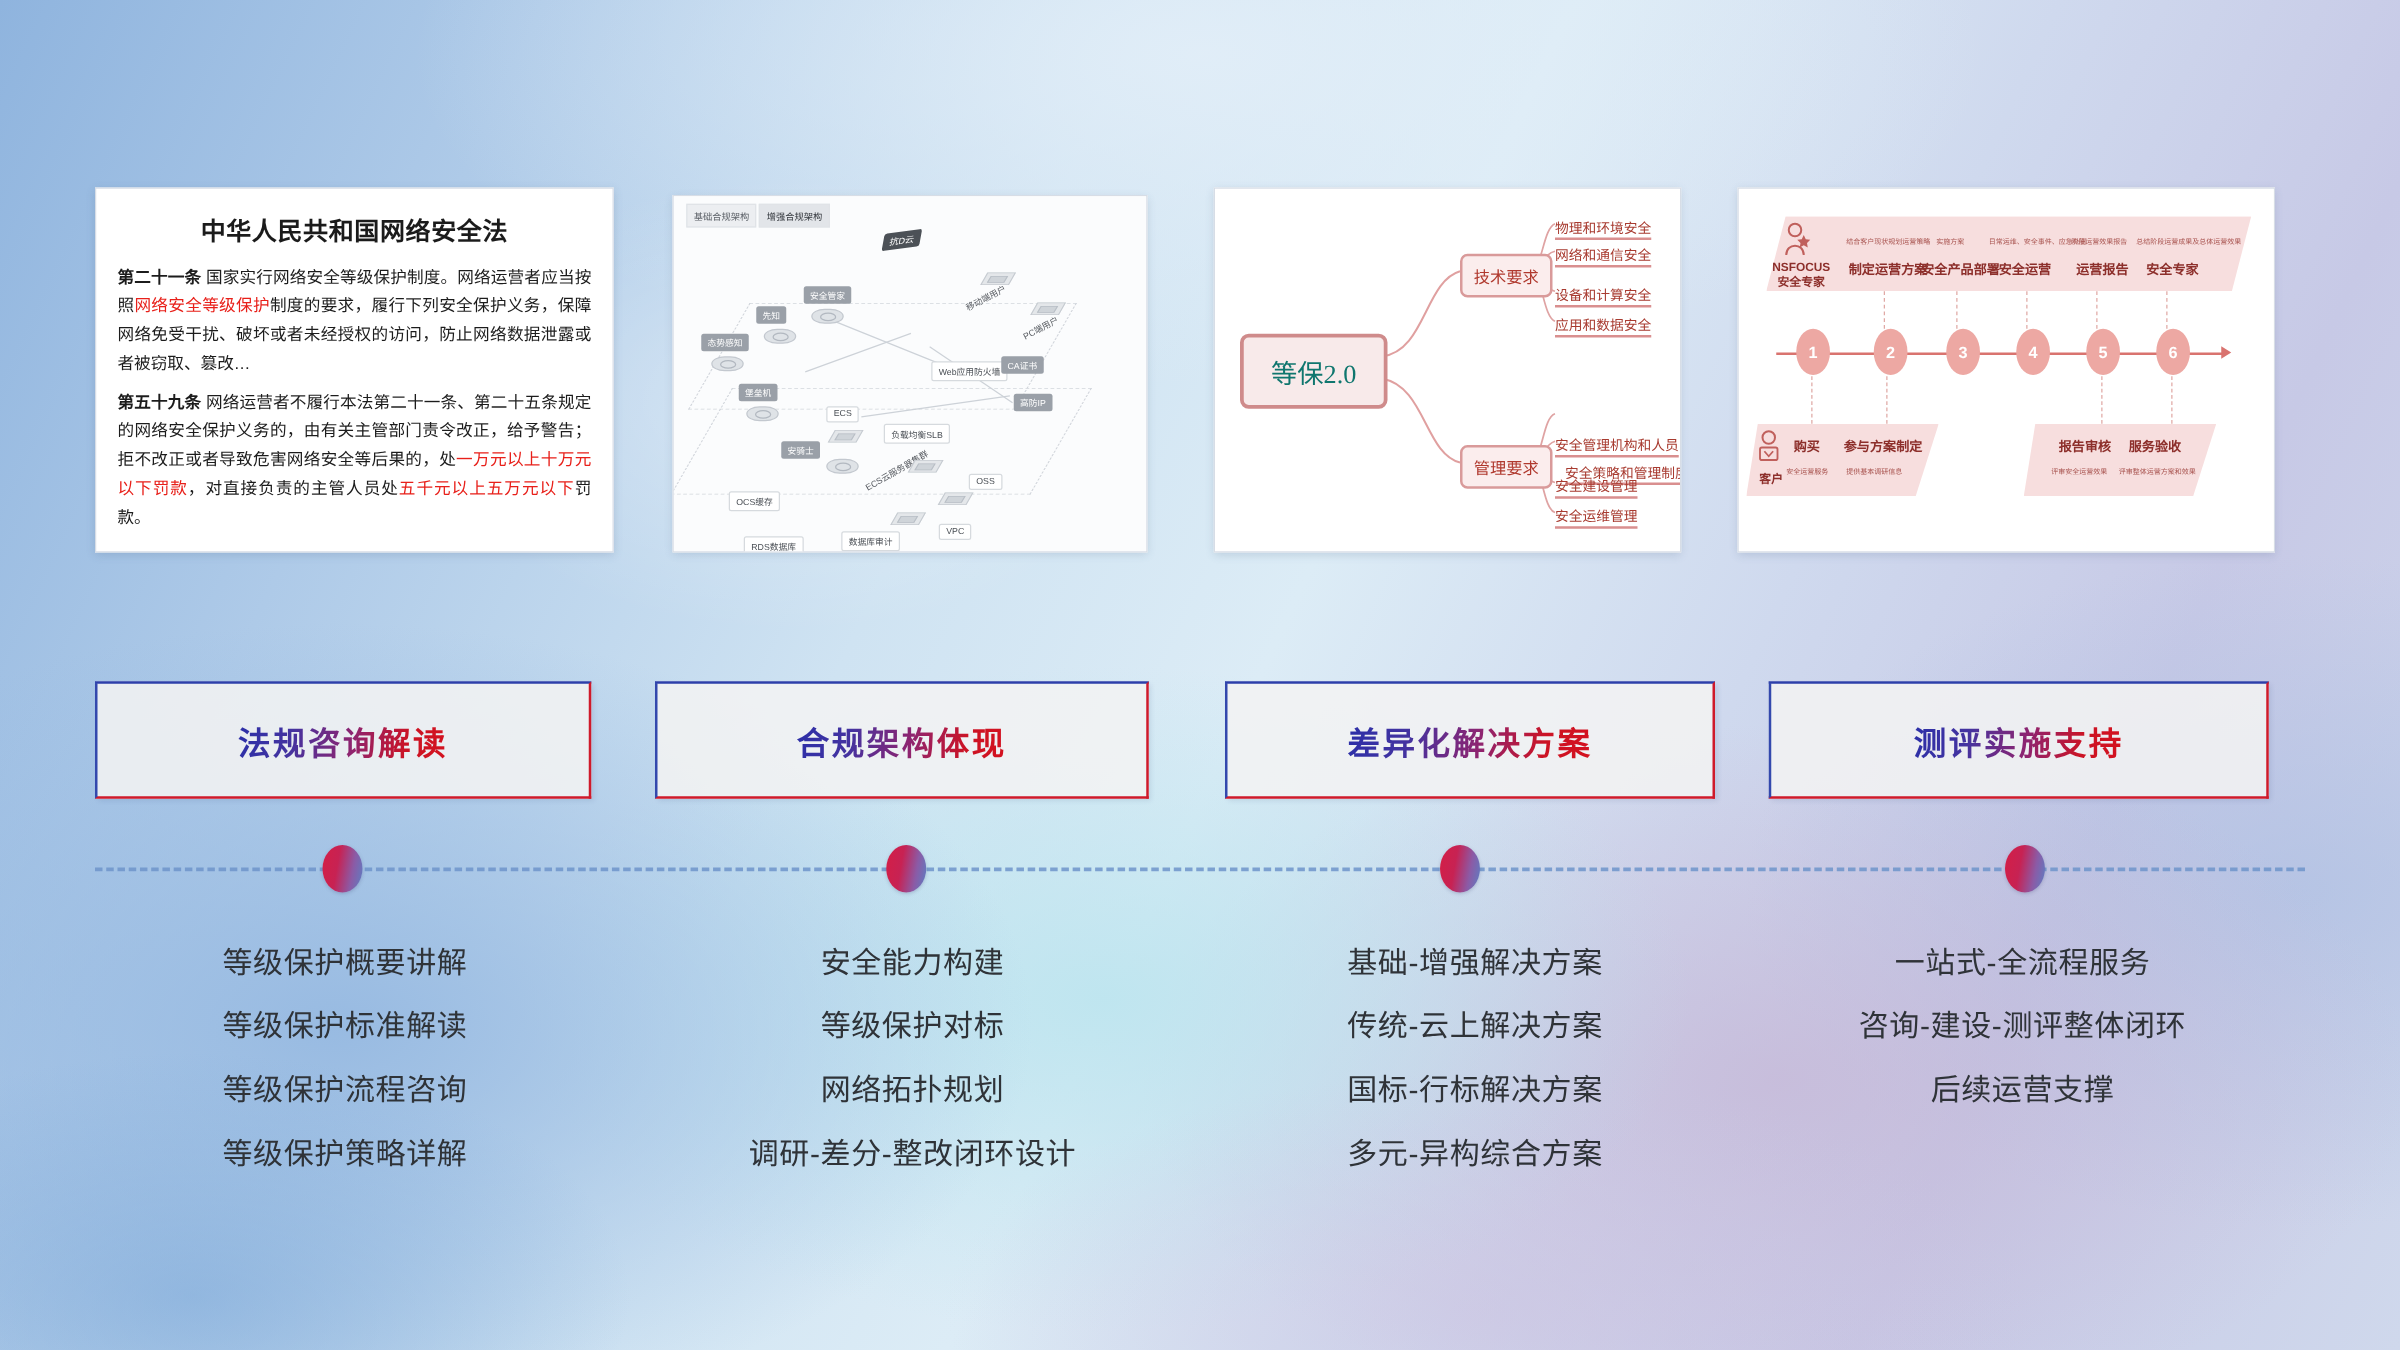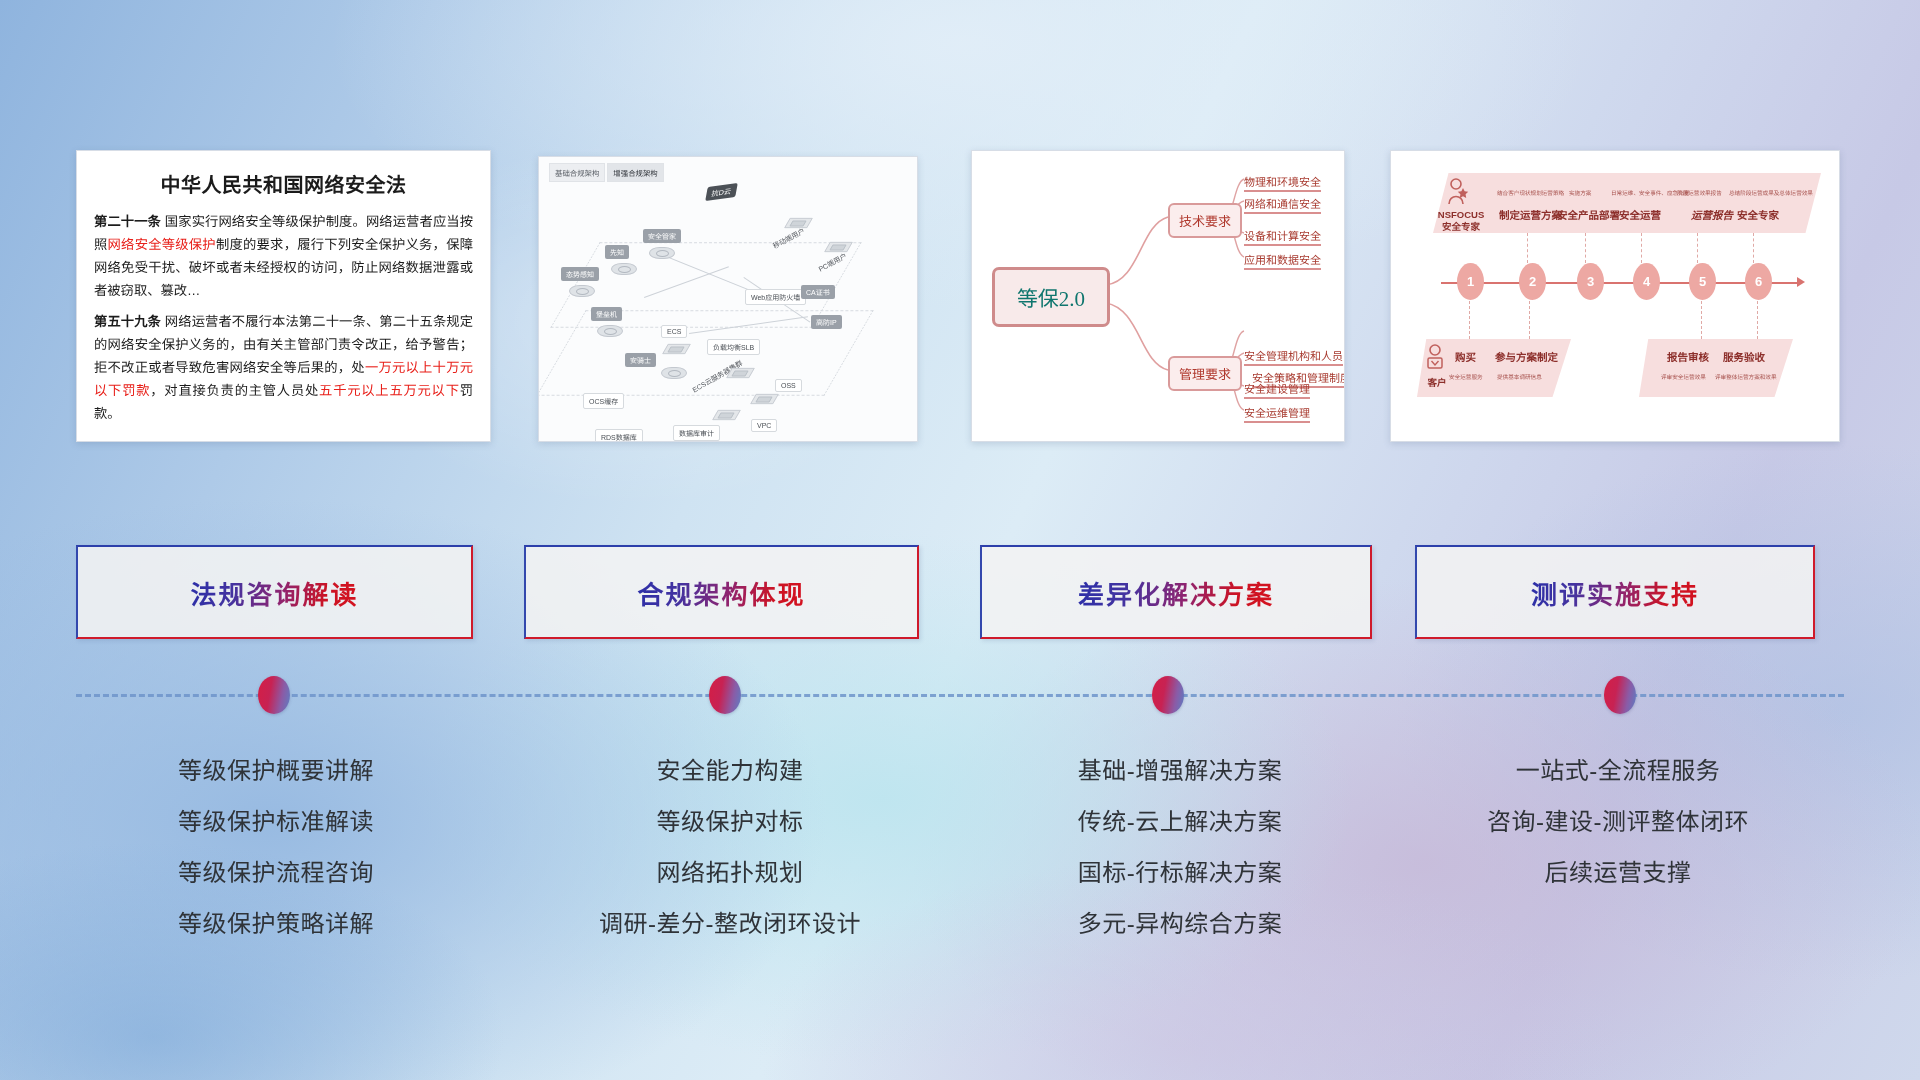--- a/index.html
+++ b/index.html
@@ -25,21 +25,21 @@
 
   .stage{position:absolute;inset:0;z-index:2;}
 
   
   .cards{position:absolute;left:0;top:150px;width:1920px;height:290px;}
   .card{position:absolute;background:#fff;border:1px solid #d7dde6;
         box-shadow:0 2px 7px rgba(70,95,130,.20);overflow:hidden;}
   .card.c1{left:76px;  top:0; width:413px;height:290px;}
   .card.c2{left:538px; top:6; width:378px;height:284px;top:6px;}
   .card.c3{left:971px; top:0; width:372px;height:290px;}
-  .card.c4{left:1390px;top:0; width:428px;height:290px;padding-left:20px;}
+  .card.c4{left:1390px;top:0; width:428px;height:290px;}
 
   
   .law{padding:14px 17px 8px 17px;box-sizing:border-box;height:100%;}
   .law h1{font-size:20px;margin:4px 0 13px 0;text-align:center;font-weight:bold;color:#1b1b1b;
           letter-spacing:.5px;}
   .law p{font-size:13.3px;line-height:1.72;color:#1c1c1c;margin:0 0 9px 0;text-align:justify;}
   .law b{font-weight:bold;}
   .law .rd{color:#e8201a;}
 
   
@@ -306,21 +306,21 @@
         <div class="dash" style="left:290px;top:150px;height:38px;"></div>
         <div class="dash" style="left:346px;top:150px;height:38px;"></div>
 
         <div class="sub" style="left:86px;top:38px;">结合客户现状规划运营策略</div>
         <div class="lbl" style="left:88px;top:56px;">制定运营方案</div>
         <div class="sub" style="left:158px;top:38px;">实施方案</div>
         <div class="lbl" style="left:146px;top:56px;text-align:center;">安全产品部署</div>
         <div class="sub" style="left:200px;top:38px;">日常运维、安全事件、应急处置</div>
         <div class="lbl" style="left:208px;top:56px;">安全运营</div>
         <div class="sub" style="left:266px;top:38px;">阶段运营效果报告</div>
-        <div class="lbl" style="left:280px;top:56px;font-style:italic;">运营报告</div>
+        <div class="lbl" style="left:270px;top:56px;">运营报告</div>
         <div class="sub" style="left:318px;top:38px;">总结阶段运营成果及总体运营效果</div>
         <div class="lbl" style="left:326px;top:56px;">安全专家</div>
 
         <div class="lbl" style="left:44px;top:198px;">购买</div>
         <div class="sub" style="left:38px;top:222px;">安全运营服务</div>
         <div class="lbl" style="left:84px;top:198px;">参与方案制定</div>
         <div class="sub" style="left:86px;top:222px;">提供基本调研信息</div>
         <div class="lbl" style="left:256px;top:198px;">报告审核</div>
         <div class="sub" style="left:250px;top:222px;">评审安全运营效果</div>
         <div class="lbl" style="left:312px;top:198px;">服务验收</div>

